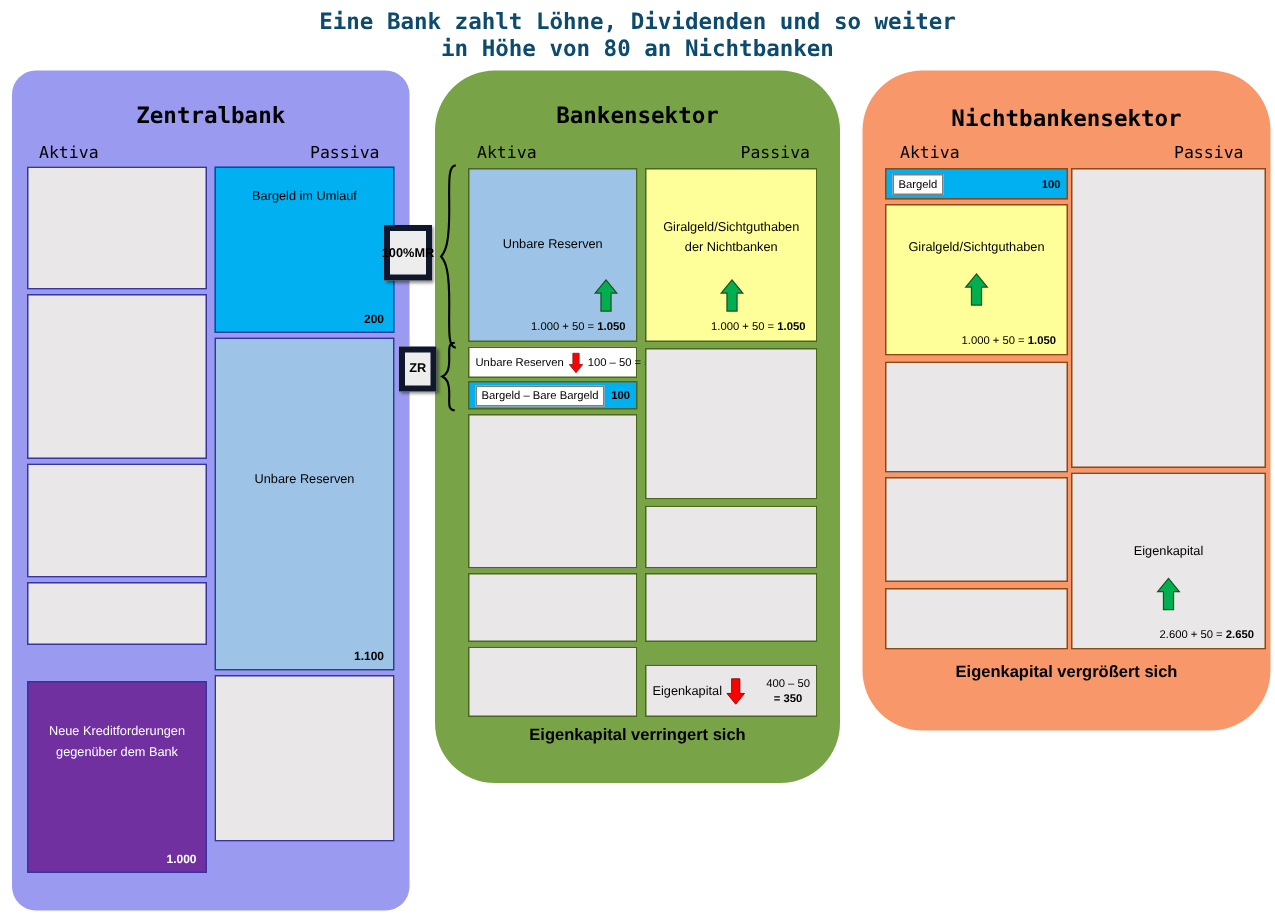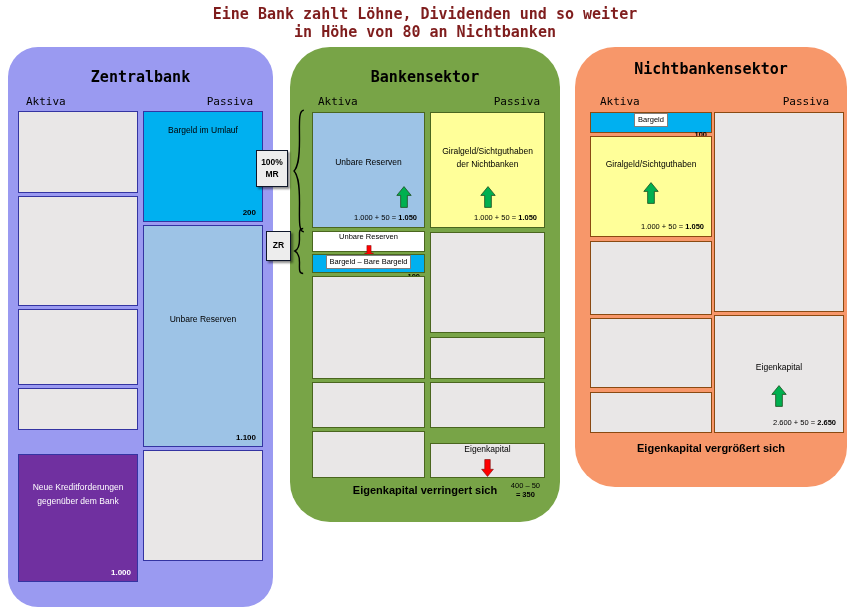--- a/index.html
+++ b/index.html
@@ -3,21 +3,21 @@
 <meta charset="utf-8">
 <style>
   * { margin:0; padding:0; box-sizing:border-box; }
   html,body { background:#fff; }
   .canvas {
     position:relative; width:850px; height:613px; background:#fff; overflow:hidden;
     font-family:"Liberation Sans", sans-serif; color:#000;
   }
   .main-title {
     position:absolute; left:0; width:100%; text-align:center;
-    font-family:"DejaVu Sans Mono", monospace; font-weight:bold; font-size:15px; color:#7f1d1d;
+    font-family:"DejaVu Sans Mono", monospace; font-weight:bold; font-size:15px; color:#0c4a6e;
   }
   .panel { position:absolute; border-radius:34px; }
   .panel-title {
     position:absolute; left:0; width:100%; text-align:center;
     font-family:"DejaVu Sans Mono", monospace; font-weight:bold; font-size:15px;
   }
   .col-label {
     position:absolute; font-family:"DejaVu Sans Mono", monospace; font-size:11px;
   }
   .panel-footer {
@@ -30,47 +30,47 @@
   .nb { border-color:#8a4a12; }
   .gray      { background:var(--gray,#e9e7e7); }
   .cyan-box  { background:var(--cyan,#00b0f0); }
   .lightblue-box { background:var(--lightblue,#9dc3e6); }
   .yellow-box{ background:var(--yellow,#ffff99); }
   .purple-box{ background:var(--purple,#7030a0); color:#fff;margin-top:21px; }
   .box-label { position:absolute; left:0; width:100%; text-align:center; font-size:8.5px; }
   .val { position:absolute; right:6px; bottom:3px; font-weight:bold; font-size:8px; }
   .calc { position:absolute; left:4px; right:7px; bottom:5px; text-align:right; font-size:7.5px; }
   .calc b { font-size:7.5px; }
-  .row-box { display:flex; align-items:center; padding:0 4px; gap:3px;flex-direction:column; }
+  .row-box { display:flex; align-items:center; padding:0 4px; gap:3px; }
   .white-box { background:#ffffff; }
   .row-label { font-size:7.5px; white-space:nowrap; }
   .chip { background:#fff; border:0.5px solid #7f7f7f; padding:0 3px; line-height:12px; }
   .row-calc { margin-left:auto; font-size:7.5px; white-space:nowrap; text-align:center; }
   .arrow { position:absolute; overflow:visible; }
   .arrow-inline { flex:0 0 auto; }
   .arrow-up path   { fill:var(--arrow-up,#00b050); stroke:#1f4e1f; stroke-width:1; }
   .arrow-down path { fill:var(--arrow-down,#ff0000); stroke:#7f1010; stroke-width:1; }
   .conn-box {
-    position:absolute; background:#ededed; border:1px solid #0f172a;
-    display:flex; flex-direction:column; justify-content:center; align-items:center;
+    position:absolute; background:#ededed; border:4px solid #0f172a;
+    display:flex; flex-direction:row; justify-content:center; align-items:center;
     font-size:8.5px; font-weight:bold; line-height:1.3;
     box-shadow:1.5px 1.5px 2px rgba(0,0,0,.45); z-index:6; text-align:center;
   }
   .brace { position:absolute; z-index:5; overflow:visible; }
   .brace path { fill:none; stroke:#000; stroke-width:1.4; }
 </style>
 </head>
 <body>
 
 <div class="canvas">
 
   <div class="main-title" style="top:5px">Eine Bank zahlt Löhne, Dividenden und so weiter</div>
   <div class="main-title" style="top:23px">in Höhe von 80 an Nichtbanken</div>
 
-  <div class="panel" style="left:8px;top:47px;width:265px;height:560px;background:var(--zentralbank-bg,#9a9af1);border-radius:30px">
+  <div class="panel" style="left:8px;top:47px;width:265px;height:560px;background:var(--zentralbank-bg,#9a9af1);border-radius:16px">
     <div class="panel-title" style="top:21px">Zentralbank</div>
     <div class="col-label" style="left:18px;top:48px">Aktiva</div>
     <div class="col-label" style="right:20px;top:48px">Passiva</div>
 
     <div class="box gray zb" style="left:10px;top:64px;width:120px;height:82px"></div>
     <div class="box gray zb" style="left:10px;top:149px;width:120px;height:110px"></div>
     <div class="box gray zb" style="left:10px;top:262px;width:120px;height:76px"></div>
     <div class="box gray zb" style="left:10px;top:341px;width:120px;height:42px"></div>
     <div class="box zb purple-box" style="left:10px;top:386px;width:120px;height:128px">
       <div class="box-label" style="top:27px">Neue Kreditforderungen</div>
@@ -159,21 +159,21 @@
       <span class="row-calc">
         <span>400 – 50</span><br>
         <b>= 350</b>
       </span>
     </div>
 
     <div class="panel-footer" style="top:437px">Eigenkapital verringert sich</div>
   </div>
 
   <div class="panel" style="left:575px;top:47px;width:272px;height:440px;background:var(--nichtbanken-bg,#f7976a);border-radius:40px">
-    <div class="panel-title" style="top:13px">Nichtbankensektor</div>
+    <div class="panel-title" style="top:23px">Nichtbankensektor</div>
     <div class="col-label" style="left:25px;top:48px">Aktiva</div>
     <div class="col-label" style="right:18px;top:48px">Passiva</div>
 
     <div class="box nb row-box cyan-box" style="left:15px;top:65px;width:122px;height:21px">
       <span class="row-label chip">Bargeld</span>
       <span class="row-calc"><b>100</b></span>
     </div>
 
     <div class="box nb yellow-box" style="left:15px;top:89px;width:122px;height:101px">
       <div class="box-label" style="top:22px">Giralgeld/Sichtguthaben</div>

